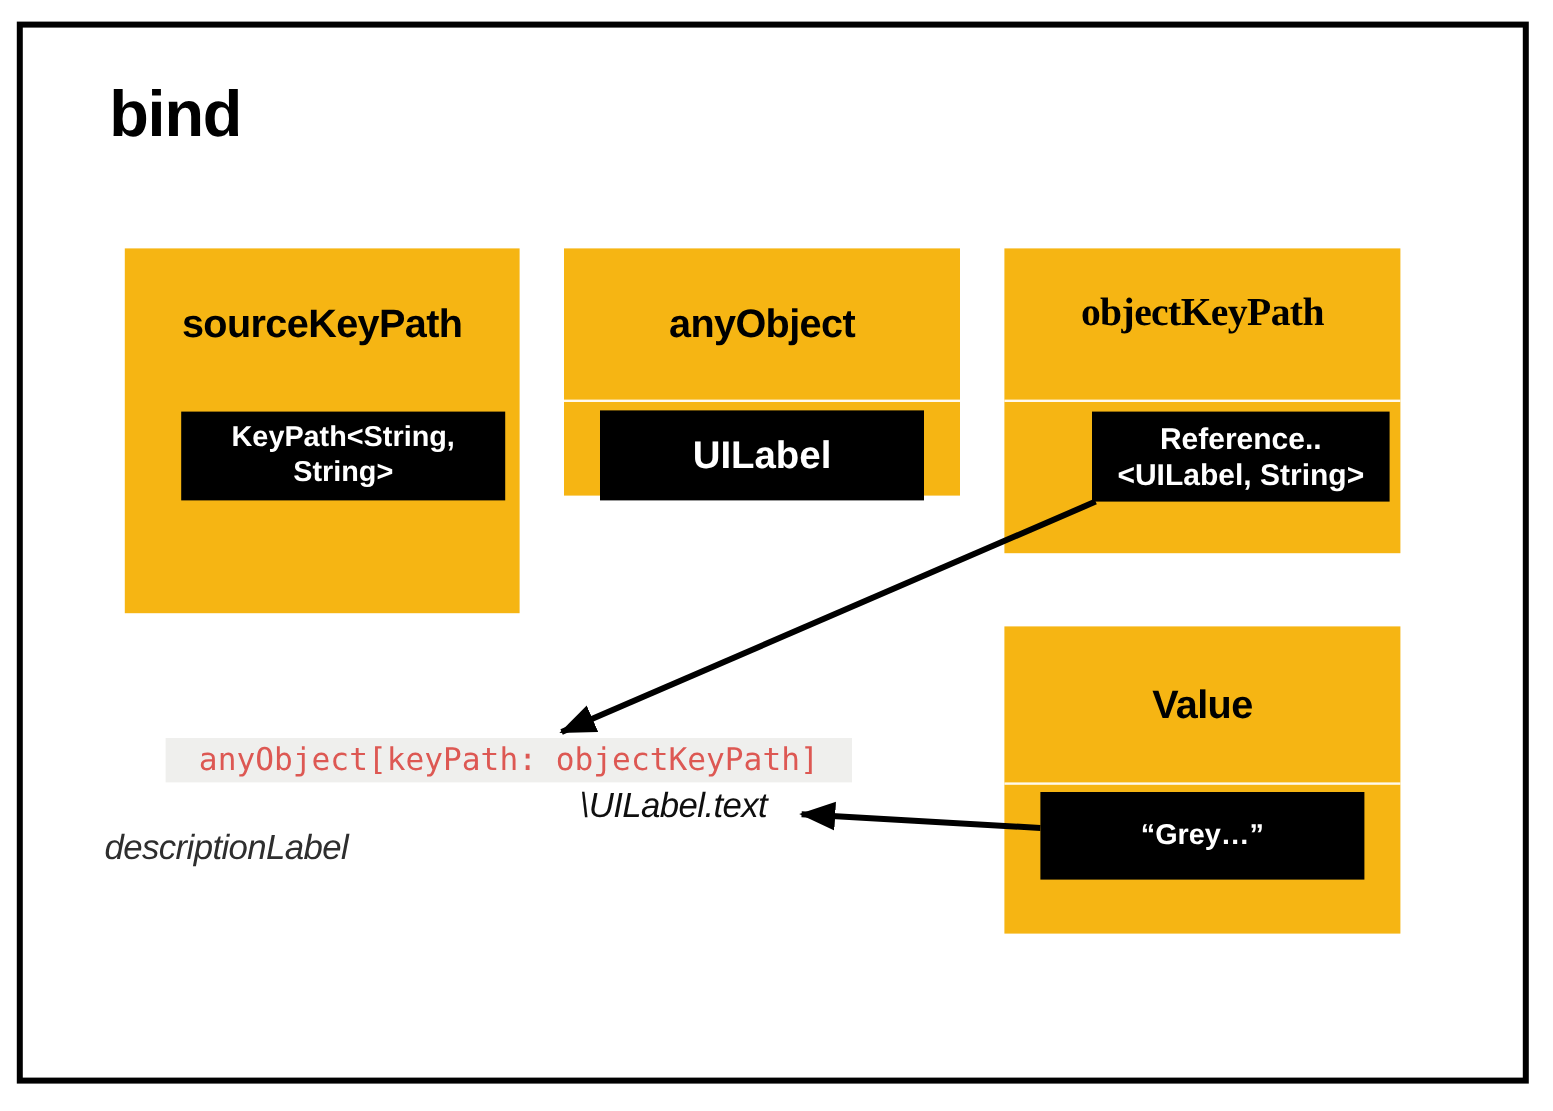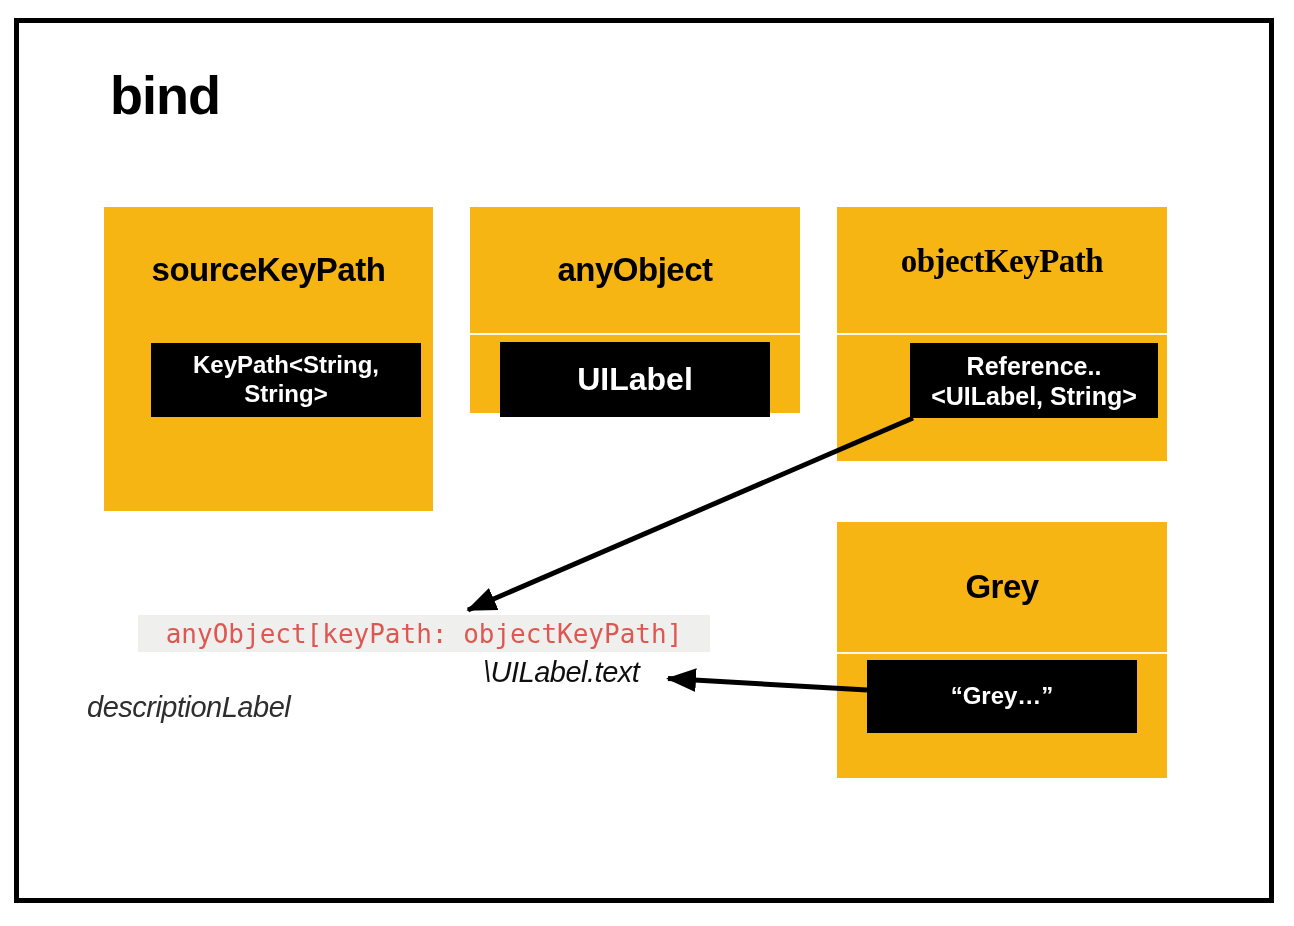--- a/index.html
+++ b/index.html
@@ -28,21 +28,20 @@
     background: #FFFFFF;
   }
 
   .page-title {
     position: absolute;
     left: 91px; top: 64px;
     font-size: 54px;
     font-weight: bold;
     color: #000;
     letter-spacing: -1px;
-    margin-left: 19px;
   }
 
   .card {
     position: absolute;
     background: var(--card-yellow);
   }
   .card-header {
     position: absolute;
     left: 0; top: 0; width: 100%;
     display: flex; align-items: center; justify-content: center;
@@ -133,21 +132,21 @@
   <div class="chip">UILabel</div>
 </div>
 
 <div class="card card3">
   <div class="card-header">objectKeyPath</div>
   <div class="card-divider"></div>
   <div class="chip">Reference..&lt;UILabel, String&gt;</div>
 </div>
 
 <div class="card card4">
-  <div class="card-header">Grey</div>
+  <div class="card-header">Value</div>
   <div class="card-divider"></div>
   <div class="chip">“Grey…”</div>
 </div>
 
 <div class="code-block">anyObject[keyPath: objectKeyPath]</div>
 
 <div class="annot annot-description">descriptionLabel</div>
 <div class="annot annot-uilabel">\UILabel.text</div>
 
 <svg class="arrow-layer" viewBox="0 0 1294 926" xmlns="http://www.w3.org/2000/svg">

